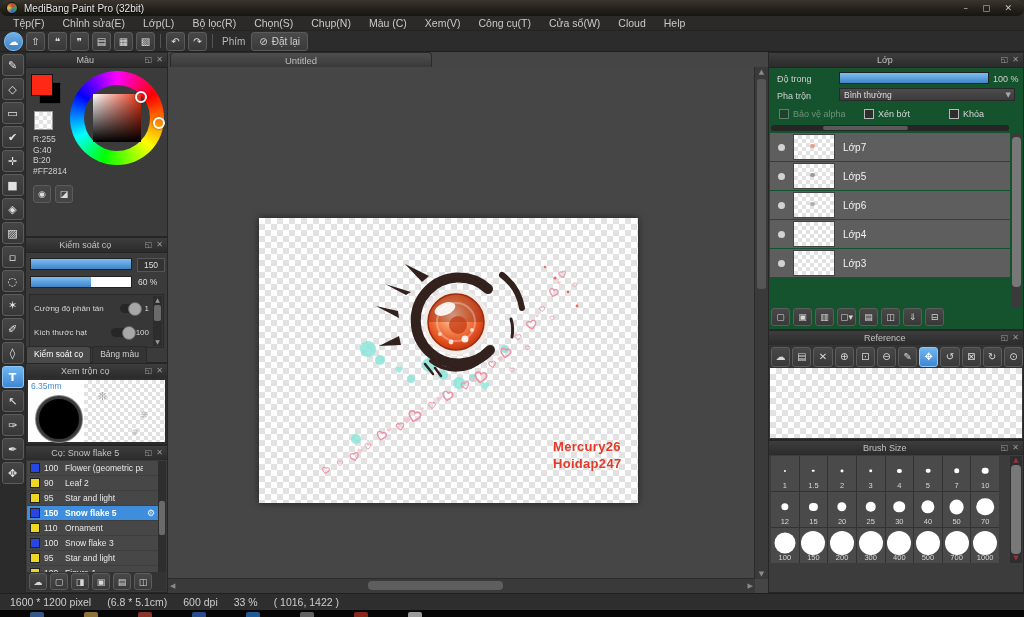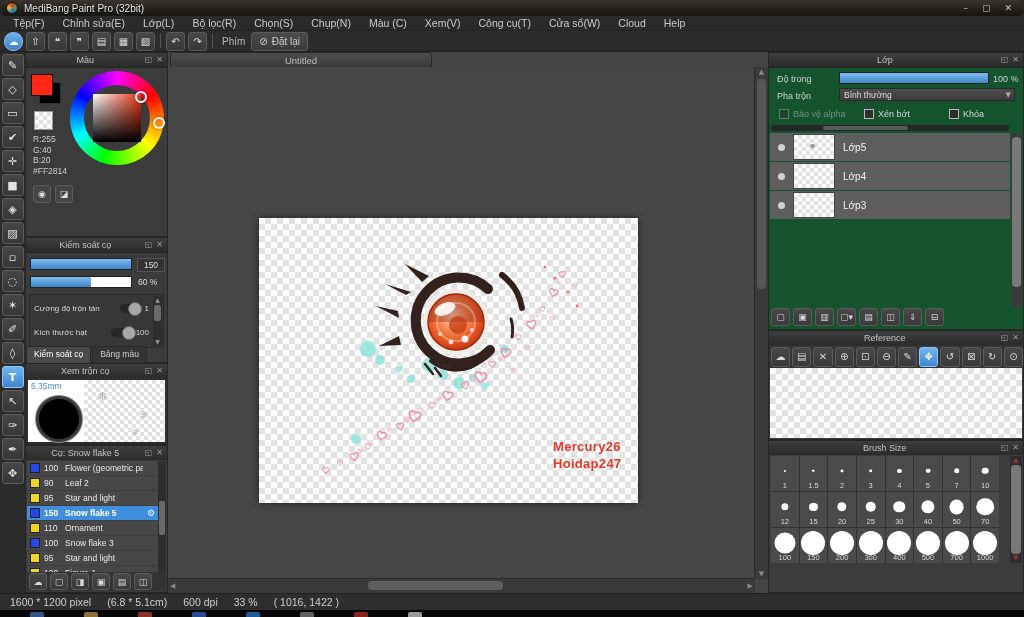--- a/index.html
+++ b/index.html
@@ -285,21 +285,21 @@
         <div class="slider" style="left:4px;top:6px;width:102px">
             <div class="sfill" style="width:100%"></div>
           </div>
         <span class="valbox" style="left:111px;top:6px">150</span>
         <div class="slider" style="left:4px;top:24px;width:102px">
             <div class="sfill" style="width:60%"></div>
           </div>
         <span class="valtxt" style="left:112px;top:24px">60 %</span>
         <div class="bgroup">
           <div class="brow" style="top:2px">
-            <span style="flex:1">Cường độ trộn tán</span>
+            <span style="flex:1">Cường độ phân tán</span>
             <span class="pill">
                 <span class="knob" style="left:8px"></span>
               </span>
             <span>1</span>
           </div>
           <div class="brow" style="top:26px">
             <span style="flex:1">Kích thước hạt</span>
             <span class="pill">
                 <span class="knob" style="left:11px"></span>
               </span>
@@ -558,29 +558,43 @@
           <span class="cb" style="left:180px">
               <span class="cbx"></span>
               <span>Khóa</span>
             </span>
         </div>
         <div class="thinscroll">
             <span class="th"></span>
           </div>
         <div class="llist">
 
+            <div class="lrow">
+              <span class="ldot"></span>
+              <span class="lthumb checker small">
+                <span class="speck" style="background: rgb(232, 160, 136);"></span>
+              </span>
+              <span class="lname">Lớp7</span>
+            </div>
 
             <div class="lrow">
               <span class="ldot"></span>
               <span class="lthumb checker small">
                 <span class="speck" style="background: rgb(154, 154, 154);"></span>
               </span>
               <span class="lname">Lớp5</span>
             </div>
 
+            <div class="lrow">
+              <span class="ldot"></span>
+              <span class="lthumb checker small">
+                <span class="speck" style="background: rgb(176, 176, 176);"></span>
+              </span>
+              <span class="lname">Lớp6</span>
+            </div>
 
             <div class="lrow">
               <span class="ldot"></span>
               <span class="lthumb checker small">
                 <span class="speck"></span>
               </span>
               <span class="lname">Lớp4</span>
             </div>
 
             <div class="lrow">

